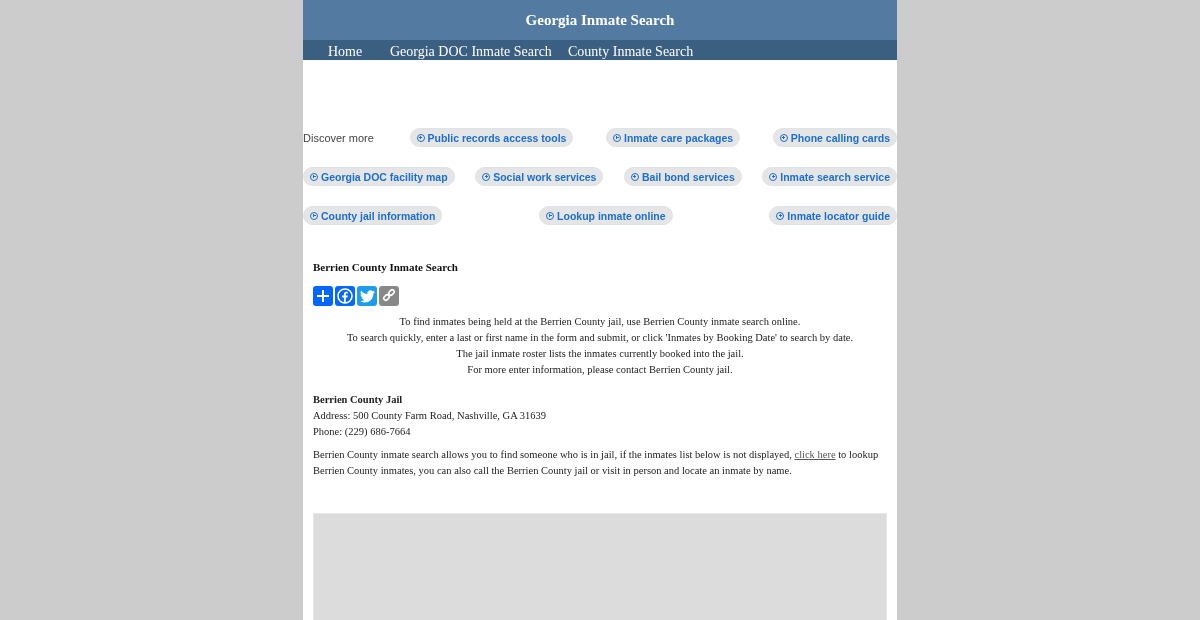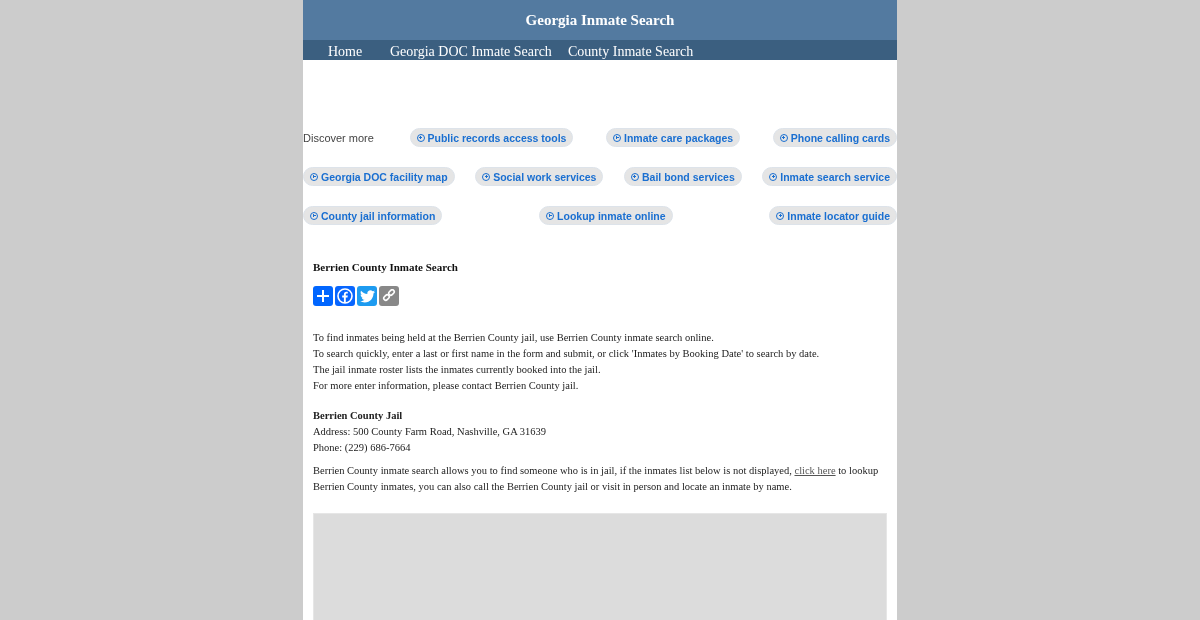--- a/index.html
+++ b/index.html
@@ -59,21 +59,21 @@
     font-size:11px; font-weight:bold; margin:0; color:#111;
     line-height:18px;
   }
   .share {
     display:flex; gap:2px; margin-top:10px; height:20px;
   }
   .share-btn {
     width:20px; height:20px; border-radius:3px;
     display:flex; align-items:center; justify-content:center;
   }
-  .intro { margin-top:24px; }
+  .intro { margin-top:8px;text-align:center; }
   .jail { margin-top:14px; }
   .desc { margin-top:7px; }
   .desc a { color:#555; text-decoration:underline; }
   .frame {
     position:absolute; left:10px; top:513px; width:572px; height:110px;
     background:#dcdcdc; border:1px solid #e6e6e6;
   }
 </style>
 </head>
 <body>

